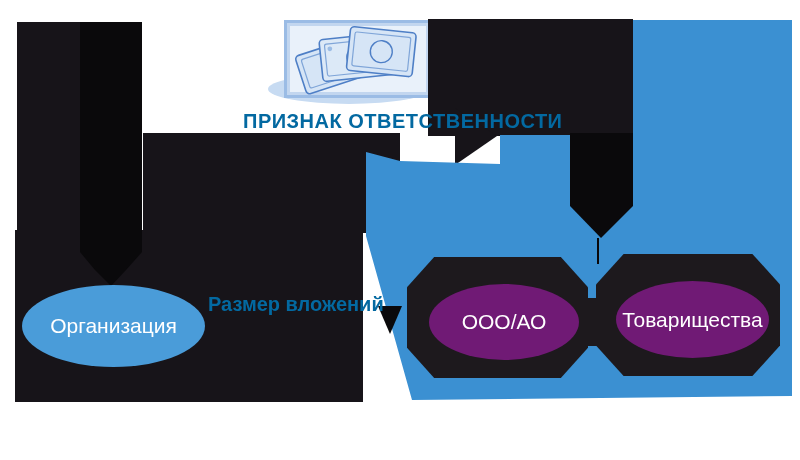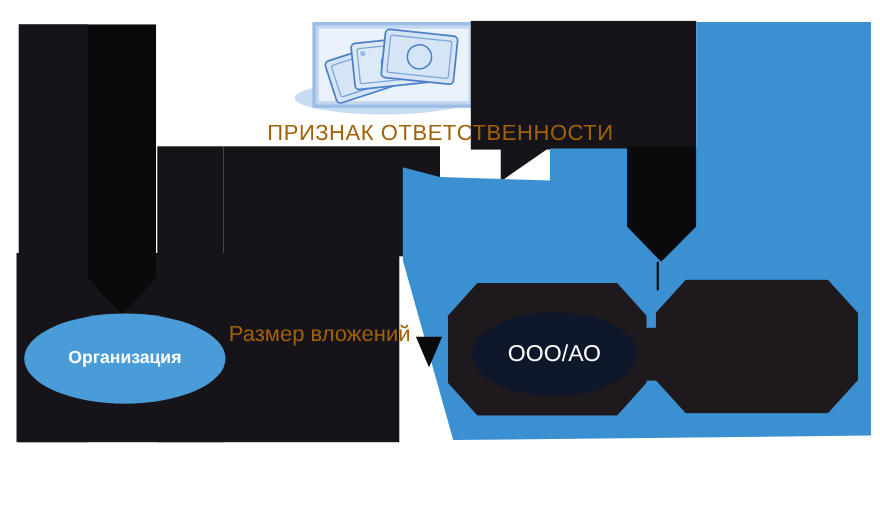--- a/index.html
+++ b/index.html
@@ -24,37 +24,37 @@
 
   
   .arrowblack{background:#0a090b;}
   #arrow-left{clip-path:polygon(80px 22px,142px 22px,142px 252px,126px 270px,
                                 111px 286px,95px 270px,80px 252px);}
   #arrow-right{clip-path:polygon(570px 133px,633px 133px,633px 206px,601px 238px,570px 206px);}
   #arrow-line{left:597px;top:238px;width:2px;height:26px;background:#0a090b;}
   #arrow-small{clip-path:polygon(378px 306px,402px 306px,390px 334px);}
 
   
-  .dktext{color:#a16207;font-weight:normal;white-space:nowrap;}
+  .dktext{color:#0369a1;font-weight:bold;white-space:nowrap;}
   #title-line1{left:243px;top:110px;font-size:20px;letter-spacing:.5px;}
   #title-line2{left:295px;top:140px;font-size:20px;letter-spacing:.4px;}
   #mid-label{left:208px;top:293px;font-size:20px;}
 
   
   #org-ellipse{left:22px;top:285px;width:183px;height:82px;border-radius:50%;
     background:#4A9CD9;display:flex;align-items:center;justify-content:center;}
-  #org-ellipse span{color:#fff;font-size:16px;font-weight:700;}
+  #org-ellipse span{color:#fff;font-size:21px;font-weight:400;}
 
   
   .ring{background:#1d191d;
     clip-path:polygon(15% 0%,85% 0%,100% 25%,100% 75%,85% 100%,15% 100%,0% 75%,0% 25%);}
   #ring-left{left:407px;top:257px;width:181px;height:121px;}
   #ring-right{left:596px;top:254px;width:184px;height:122px;}
   #ring-bridge{left:578px;top:298px;width:30px;height:48px;background:#1d191d;}
-  .ring-inner{border-radius:50%;background:#0f172a;display:flex;align-items:center;justify-content:center;}
+  .ring-inner{border-radius:50%;background:#701a75;display:flex;align-items:center;justify-content:center;}
   #inner-left{left:429px;top:284px;width:150px;height:76px;}
   #inner-right{left:616px;top:281px;width:153px;height:77px;}
   .ring-inner span{color:#fff;font-size:21px;font-weight:300;}
 
   
   #money-shadow{left:268px;top:74px;width:162px;height:30px;border-radius:50%;background:#C7DBF2;}
   #money-frame{left:284px;top:20px;width:148px;height:78px;background:#9BBCE5;}
   #money-frame .f2{position:absolute;inset:3px;background:#C2D6EF;}
   #money-frame .f3{position:absolute;inset:6px;background:#E9F1FA;}
   #money-art{left:282px;top:16px;width:152px;height:86px;}
@@ -111,14 +111,17 @@
   <div class="abs" id="org-ellipse">
     <span>Организация</span>
   </div>
 
   <div class="abs ring" id="ring-left"></div>
   <div class="abs ring" id="ring-right"></div>
   <div class="abs" id="ring-bridge"></div>
   <div class="abs ring-inner" id="inner-left">
     <span>ООО/АО</span>
   </div>
+  <div class="abs ring-inner" id="inner-right">
+    <span>Товарищества</span>
+  </div>
 
 </div>
 
 </body></html>

